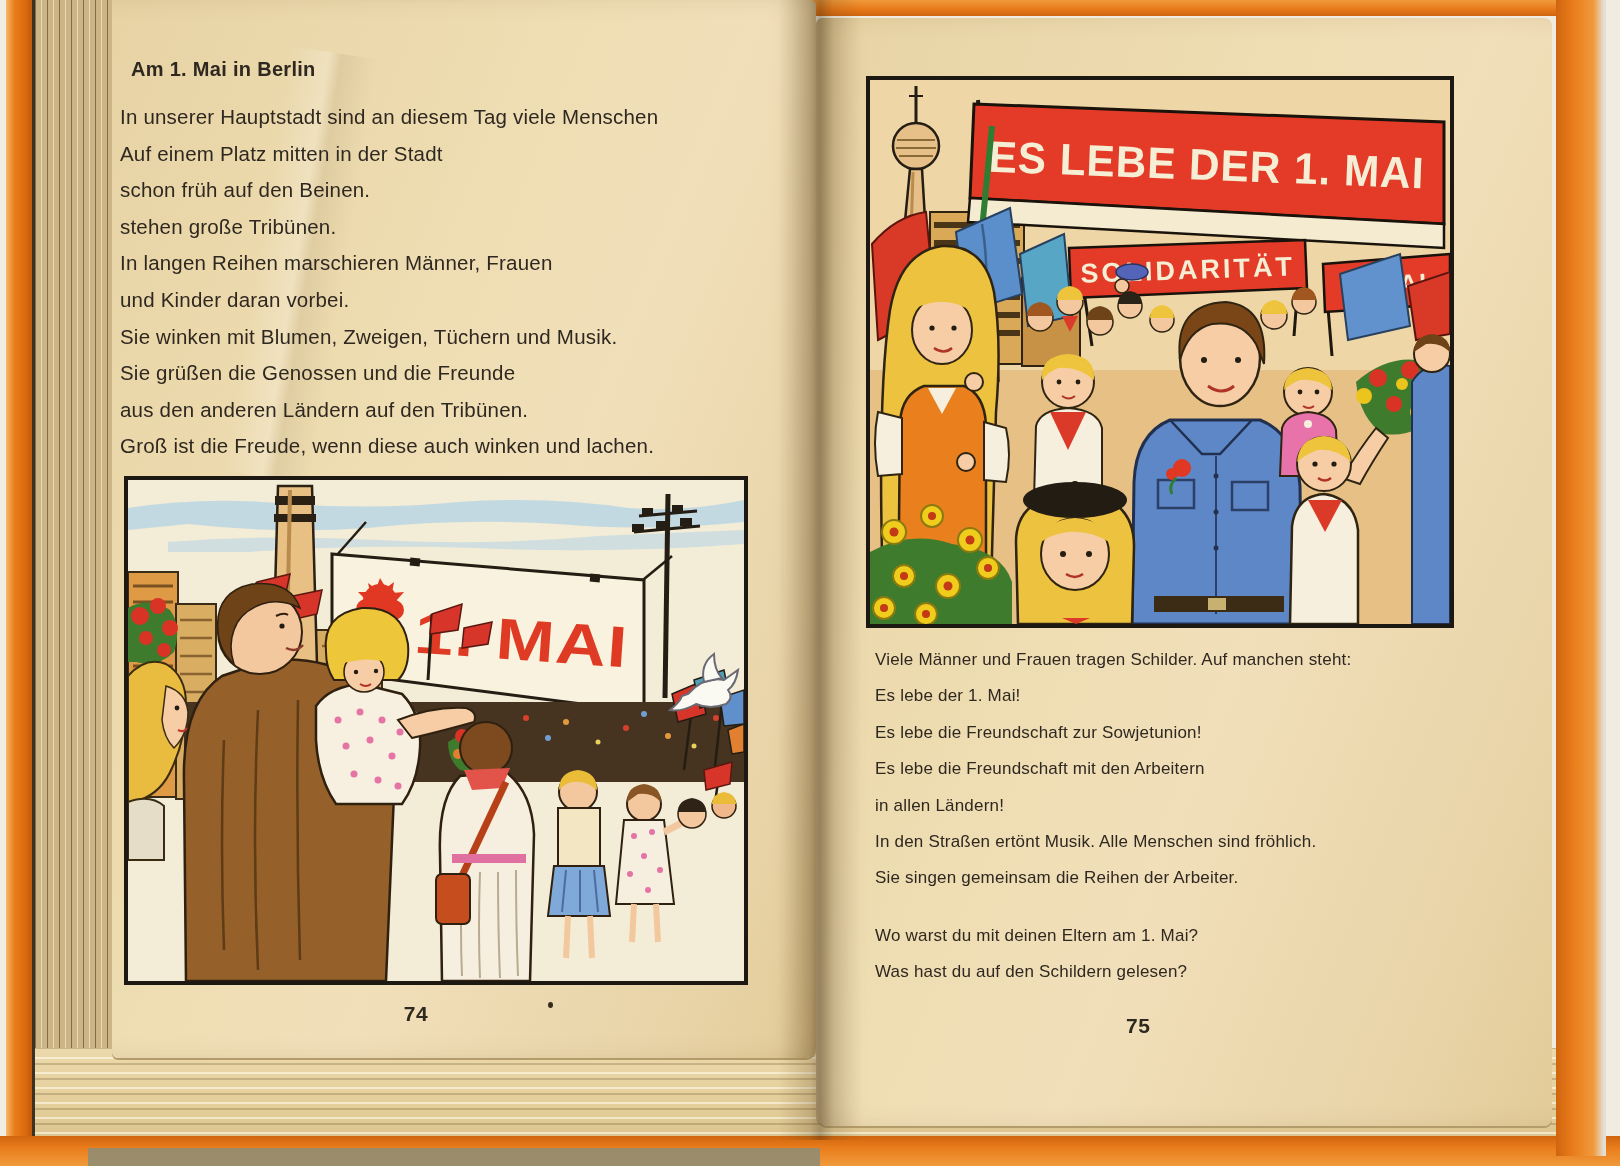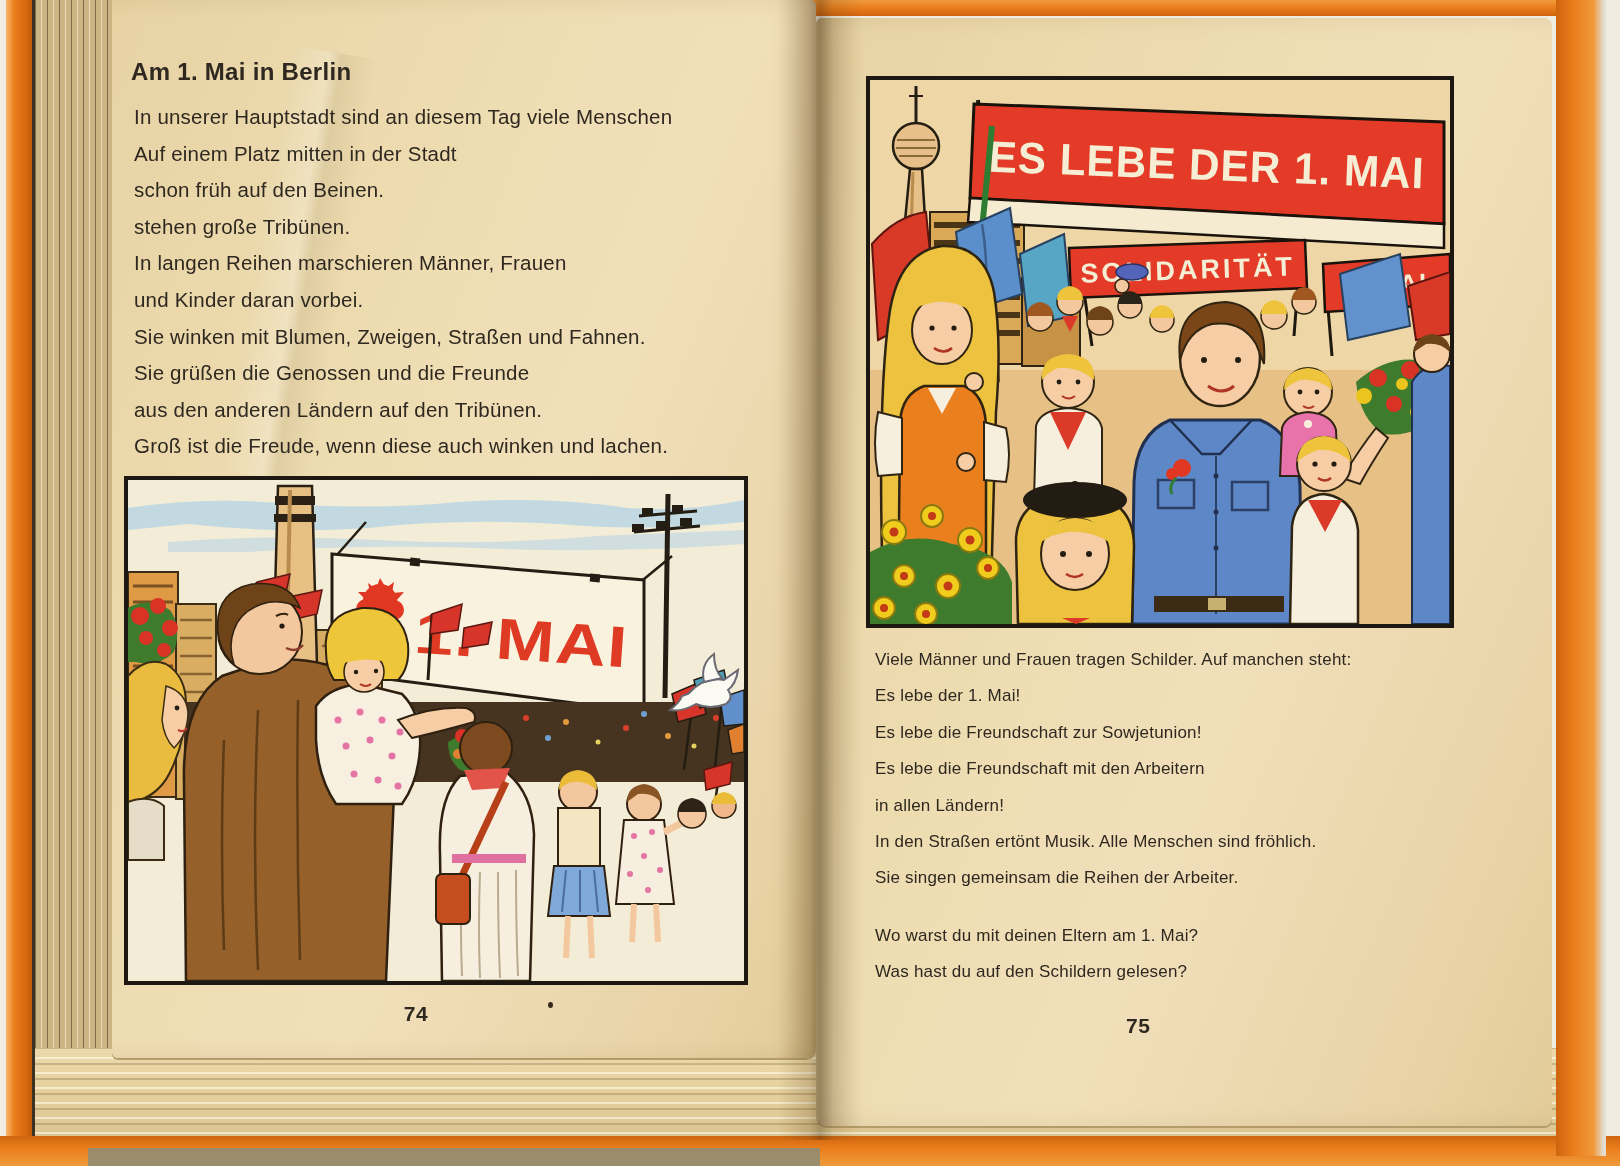--- a/index.html
+++ b/index.html
@@ -59,21 +59,21 @@
     background:linear-gradient(90deg,
       rgba(90,62,20,0) 0%, rgba(90,62,20,.22) 38%,
       rgba(54,36,10,.34) 50%, rgba(90,62,20,.14) 66%, rgba(90,62,20,0) 100%);
   }
   .crease{
     left:255px; top:50px; width:90px; height:430px; transform:rotate(9deg); pointer-events:none;
     background:linear-gradient(90deg,rgba(0,0,0,0),rgba(255,255,255,.22) 45%,rgba(110,90,50,.10) 60%,rgba(0,0,0,0));
   }
   
   .ink{ color:#2e2820; }
-  .title{ font-size:24px; font-weight:bold; letter-spacing:.3px; white-space:nowrap; }
+  .title{ font-size:20px; font-weight:bold; letter-spacing:.3px; white-space:nowrap; }
   .bodyline{ font-size:20.5px; line-height:36.6px; letter-spacing:.2px; white-space:nowrap; }
   .bodyline-r{ font-size:17px; line-height:36.4px; letter-spacing:.2px; white-space:nowrap; }
   .pagenum{ font-size:21px; font-weight:bold; letter-spacing:.5px; }
   .speck{ left:548px; top:1002px; width:5px; height:6px; background:#362c1e; border-radius:50%; }
   
   .illus{ border:4px solid #1d1812; background:#f2ebd5; }
   .illus-left{ left:124px; top:476px; width:616px; height:501px; }
   .illus-right{ left:866px; top:76px; width:580px; height:544px; }
   .illus svg{ display:block; }
   svg text{ font-family:"Liberation Sans", sans-serif; }
@@ -92,28 +92,28 @@
   <div class="abs cover-top"></div>
   <div class="abs cover-right"></div>
 
   <div class="abs page page-left"></div>
   <div class="abs page page-right"></div>
   <div class="abs gutter"></div>
   <div class="abs crease"></div>
 
   <div class="abs ink title" style="left:131px; top:58px;">Am 1. Mai in Berlin</div>
 
-  <div class="abs" style="left:134px; top:99px;">
+  <div class="abs" style="left:120px; top:99px;">
     <div class="ink bodyline">In unserer Hauptstadt sind an diesem Tag viele Menschen</div>
     <div class="ink bodyline">Auf einem Platz mitten in der Stadt</div>
     <div class="ink bodyline">schon früh auf den Beinen.</div>
     <div class="ink bodyline">stehen große Tribünen.</div>
     <div class="ink bodyline">In langen Reihen marschieren Männer, Frauen</div>
     <div class="ink bodyline">und Kinder daran vorbei.</div>
-    <div class="ink bodyline">Sie winken mit Blumen, Zweigen, Straßen und Fahnen.</div>
+    <div class="ink bodyline">Sie winken mit Blumen, Zweigen, Tüchern und Musik.</div>
     <div class="ink bodyline">Sie grüßen die Genossen und die Freunde</div>
     <div class="ink bodyline">aus den anderen Ländern auf den Tribünen.</div>
     <div class="ink bodyline">Groß ist die Freude, wenn diese auch winken und lachen.</div>
   </div>
 
   <div class="abs illus illus-left">
     <svg viewBox="0 0 616 501" width="616" height="501">
       <rect width="616" height="501" fill="#f3ecd6"></rect>
 
       <g fill="#b9d6e4">

